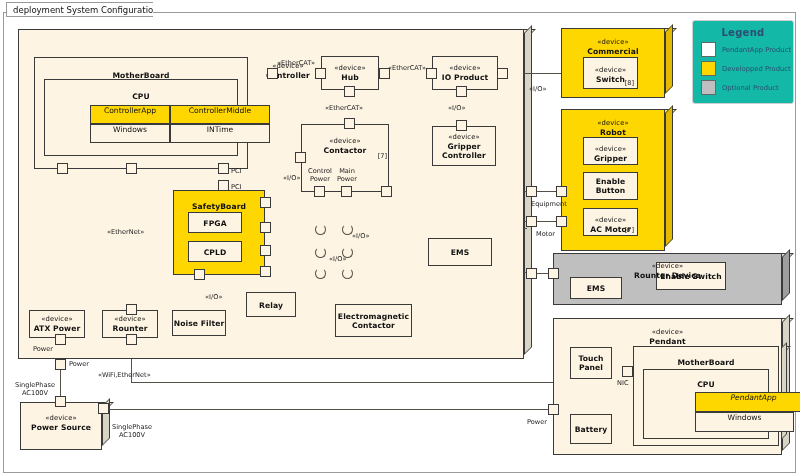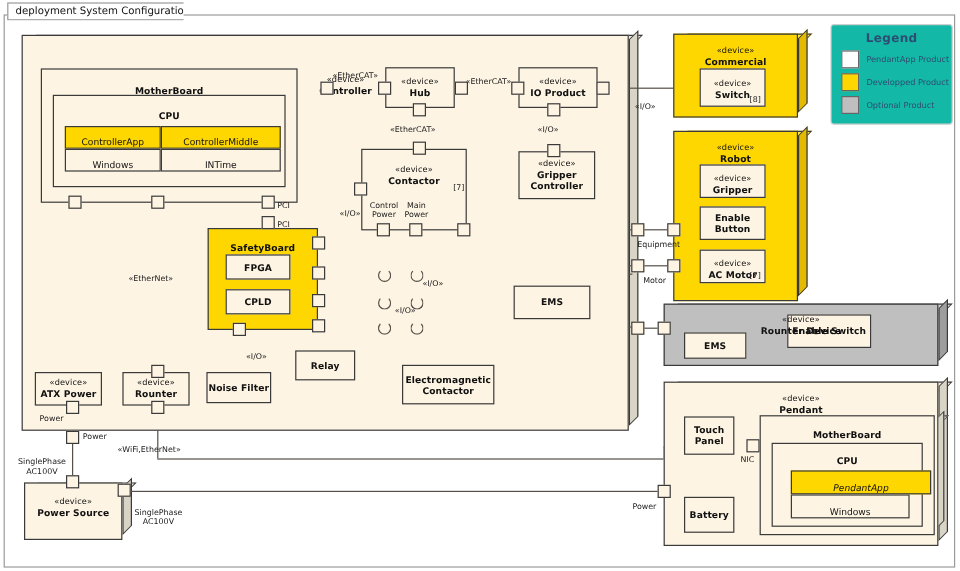--- a/index.html
+++ b/index.html
@@ -69,22 +69,22 @@
   .node.yellow > .face{background:#ffd700;}
   .node.yellow > .top{background:#ffe84d;}
   .node.yellow > .side{background:#e3ba00;}
   .node.gray > .face{background:#bfbfbf;}
   .node.gray > .top{background:#d6d6d6;}
   .node.gray > .side{background:#9e9e9e;}
 
   
   .flat{position:absolute;box-sizing:border-box;border:1px solid #3a3a3a;
         background:#fdf4e3;font-size:7.6px;color:#111;
-        display:flex;align-items:flex-end;justify-content:center;text-align:center;
-        line-height:9px;z-index:4;}
+        display:flex;align-items:flex-start;justify-content:center;text-align:center;
+        line-height:9px;z-index:4;margin-left:36px;}
   .flat.y{background:#ffd700;}
 
   
   .port{position:absolute;width:11px;height:11px;border:1px solid #3a3a3a;
         background:#fdf4e3;box-sizing:border-box;z-index:9;}
 
   
   .ln{position:absolute;background:#555048;z-index:1;}
   .ln.h{height:1px;}
   .ln.v{width:1px;}

